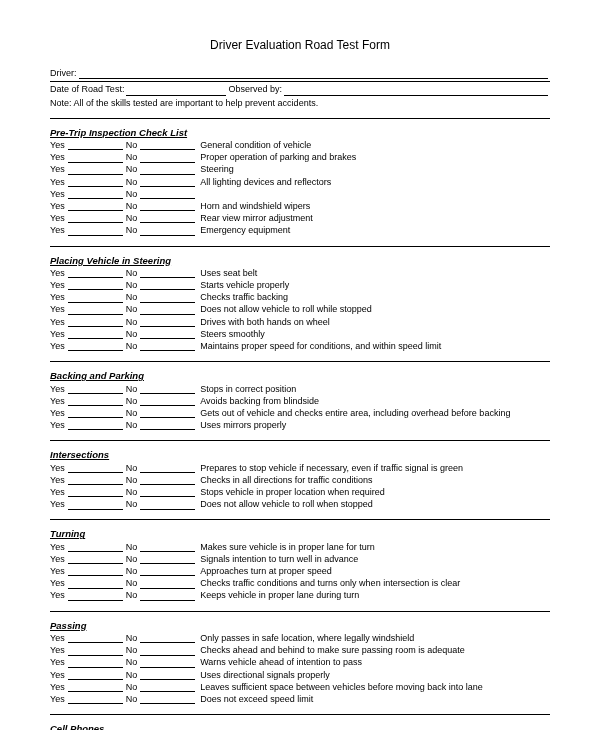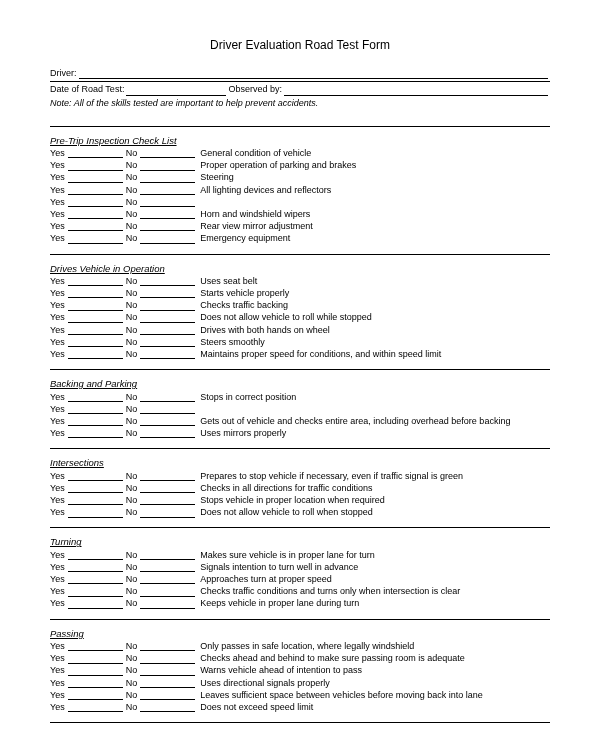--- a/index.html
+++ b/index.html
@@ -16,23 +16,23 @@
   .title {
     text-align: center;
     font-weight: normal;
     font-size: 12px;
     margin: 8px 0 14px 0;
   }
   .hr { border: none; border-top: 1px solid #000; margin: 2px 0; }
   .field-line { display: flex; align-items: flex-end; margin: 1px 0; text-align: center; }
   .field-line .lbl { white-space: nowrap; }
   .field-line .blank { flex: 1; border-bottom: 1px solid #000; margin: 0 2px; height: 10px; }
-  .note { font-style: italic; margin: 2px 0 16px 0; }
+  .note { margin: 2px 0 8px 0; }
   .section-h {
-    font-weight: normal;
+    font-weight: bold;
     font-style: italic;
     text-decoration: underline;
     margin: 8px 0 1px 0;
     font-size: 9.5px;
   }
   .checkrow { display: flex; align-items: center; margin: 0.5px 0; font-size: 9px; }
   .checkrow .yn { white-space: nowrap; }
   .checkrow .b { display: inline-block; border-bottom: 1px solid #000; width: 55px; height: 9px; margin: 0 3px; vertical-align: bottom; }
   .checkrow .desc { margin-left: 2px; flex: 1; }
   .gap { height: 6px; }
@@ -108,21 +108,21 @@
     </div>
     <div class="checkrow">
       <span class="yn">Yes</span>
       <span class="b"></span>
       <span class="yn">No</span>
       <span class="b"></span>
       <span class="desc">Emergency equipment</span>
     </div>
     <div class="gap"></div>
     <hr class="hr">
-    <div class="section-h">Drives Vehicle in Operation</div>
+    <div class="section-h">Placing Vehicle in Steering</div>
     <div class="checkrow">
       <span class="yn">Yes</span>
       <span class="b"></span>
       <span class="yn">No</span>
       <span class="b"></span>
       <span class="desc">Uses seat belt</span>
     </div>
     <div class="checkrow">
       <span class="yn">Yes</span>
       <span class="b"></span>
@@ -173,20 +173,21 @@
       <span class="b"></span>
       <span class="yn">No</span>
       <span class="b"></span>
       <span class="desc">Stops in correct position</span>
     </div>
     <div class="checkrow">
       <span class="yn">Yes</span>
       <span class="b"></span>
       <span class="yn">No</span>
       <span class="b"></span>
+      <span class="desc">Avoids backing from blindside</span>
     </div>
     <div class="checkrow">
       <span class="yn">Yes</span>
       <span class="b"></span>
       <span class="yn">No</span>
       <span class="b"></span>
       <span class="desc">Gets out of vehicle and checks entire area, including overhead before backing</span>
     </div>
     <div class="checkrow">
       <span class="yn">Yes</span>

